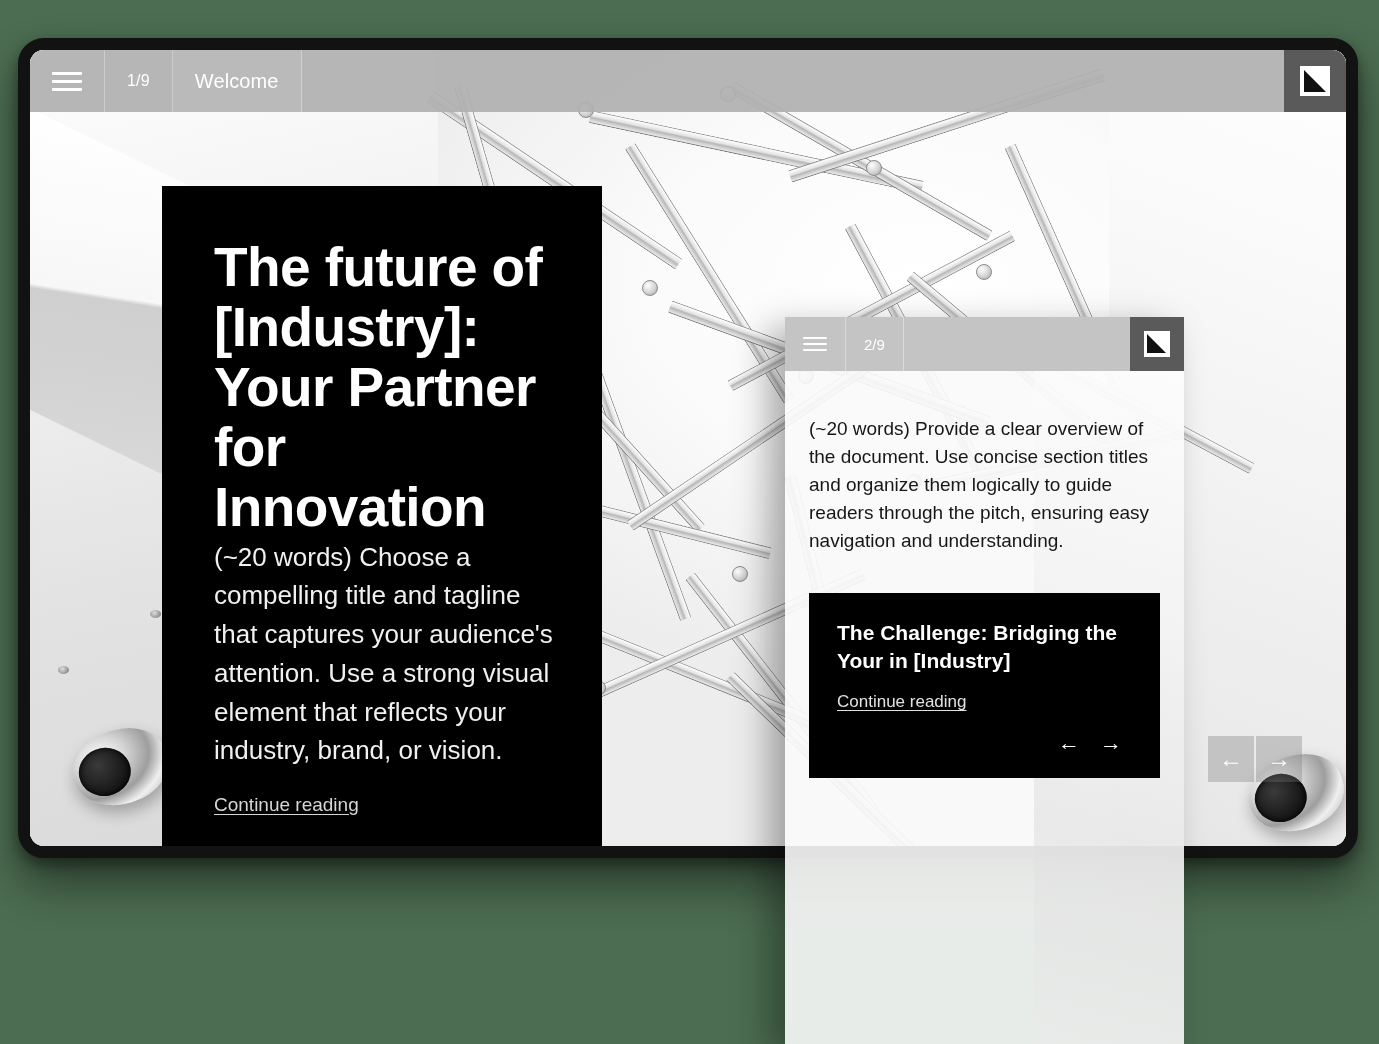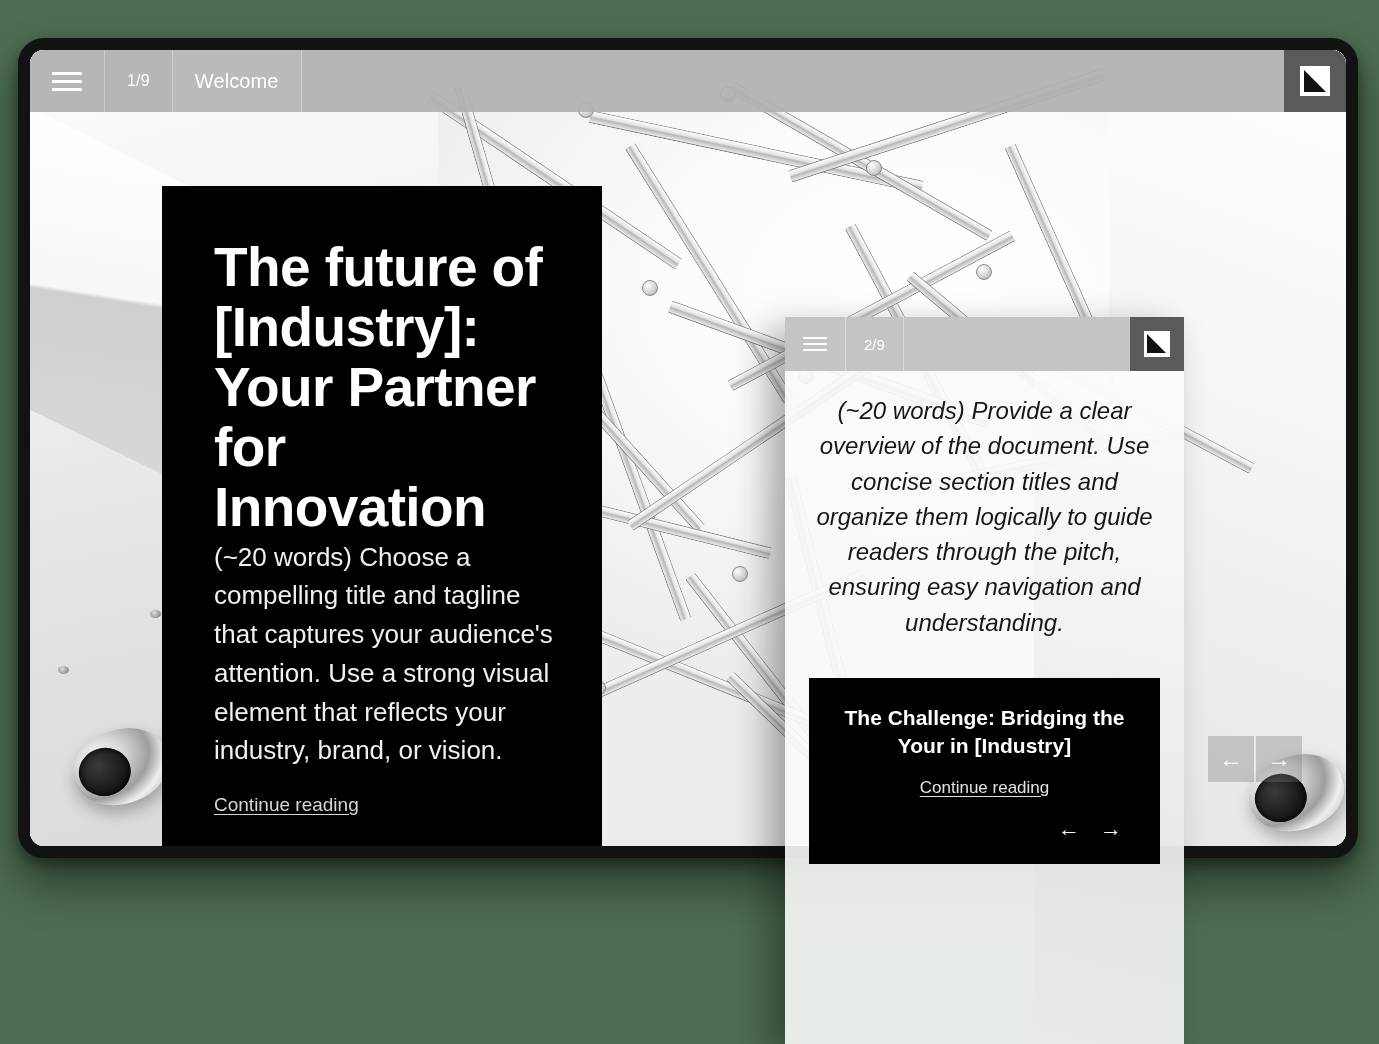--- a/index.html
+++ b/index.html
@@ -236,21 +236,22 @@
     border-left:19px solid #111;
     border-top:19px solid transparent;
   }
 
   .m-body { padding:22px 24px 0 24px; position:relative; }
   .m-title {
     font-size:35px; line-height:1.14; font-weight:bold;
     color:#0c0c0c; letter-spacing:-0.4px;
   }
   .m-para {
-    font-size:24px; line-height:1.47; color:#171717;font-style:italic;
+    margin-top:22px;
+    font-size:19px; line-height:1.47; color:#171717;
   }
 
   .m-card {
     margin:38px 0 0 0;
     background:#000;
     padding:26px 28px 18px 28px;
   }
   .m-card-title {
     color:#fff; font-size:21px; font-weight:bold; line-height:1.33;
   }
@@ -279,21 +280,21 @@
   .m-card-next .m-card-title{ color:#fff; }
 
   .m-photo-bleed{
     position:absolute;
     right:0; top:54px; width:150px; height:673px;
     background:linear-gradient(195deg,#ffffff 0%,#f1f1f1 30%,#dddddd 68%,#eaeaea 100%);
     opacity:0.55;
     pointer-events:none;
     z-index:0;
   }
-  .m-content-layer{ position:relative; z-index:1;text-align:center; }
+  .m-content-layer{ position:relative; z-index:1; }
 </style>
 </head>
 <body>
 
 <div class="stage">
 
   <div class="desktop-frame">
     <div class="desktop-screen">
 
       <div class="photo">

